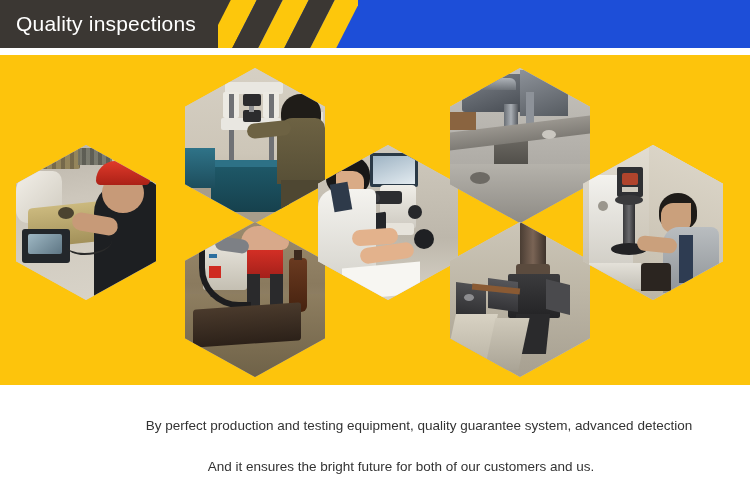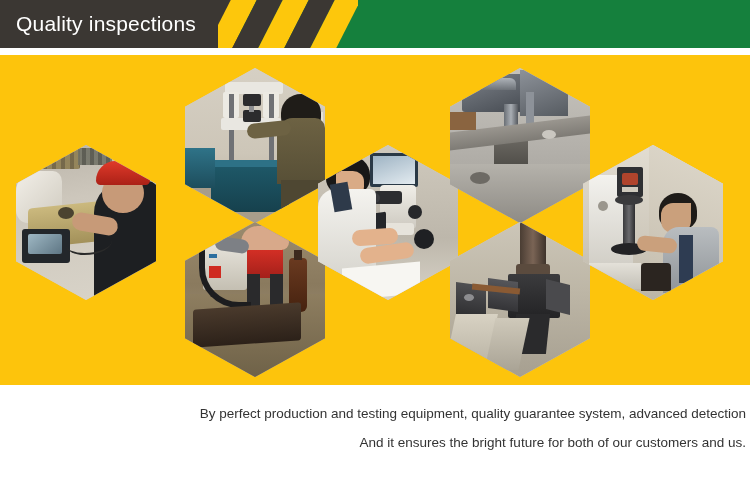--- a/index.html
+++ b/index.html
@@ -15,21 +15,21 @@
     background: #ffffff;
     font-family: "Liberation Sans", sans-serif;
   }
 
   
   #header-banner {
     position: absolute;
     left: 0; top: 0;
     width: 750px;
     height: 48px;
-    background: #15803d;
+    background: #1d4ed8;
     overflow: hidden;
   }
   #header-dark-block {
     position: absolute;
     left: 0; top: 0;
     width: 238px;
     height: 48px;
     background: #3b3733;
   }
   #header-title {
@@ -101,25 +101,25 @@
   
   #caption {
     position: absolute;
     left: 0;
     top: 392px;
     width: 750px;
     height: 93px;
     background: #ffffff;
   }
   #caption p {
-    margin: 4px;
+    margin: 16px;
     color: #333333;
     font-size: 13.5px;
     line-height: 25px;
-    text-align: right;
+    text-align: center;
   }
   #cap-line-1 { padding: 5px 0 0 88px; }
   #cap-line-2 { padding: 0 0 0 44px; }
   #cap-line-3 { padding: 0 0 0 52px; }
 </style>
 </head>
 <body>
 
 <div id="page">
 

